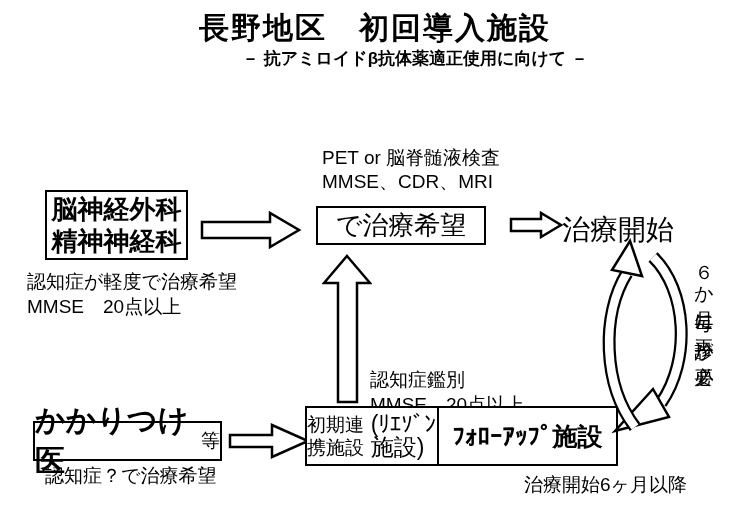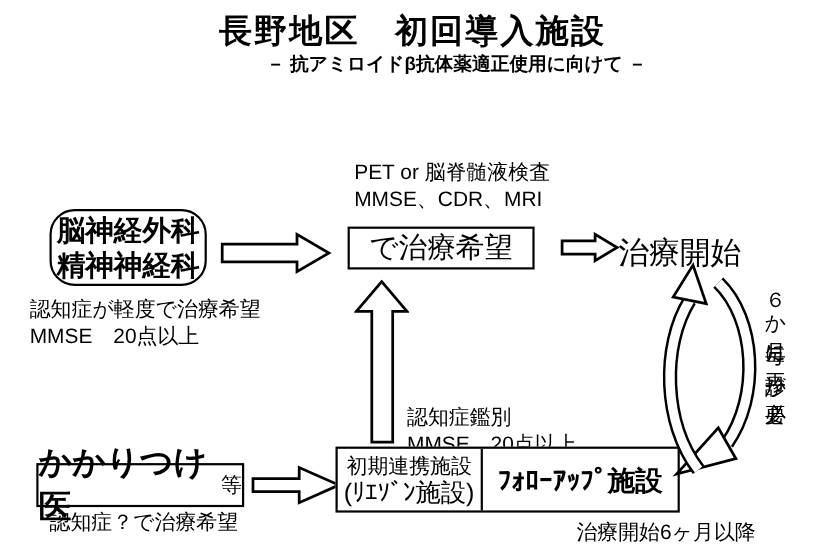--- a/index.html
+++ b/index.html
@@ -7,38 +7,38 @@
     position:relative;width:750px;height:509px;background:#ffffff;
     font-family:"Liberation Sans","DejaVu Sans",sans-serif;color:#000;overflow:hidden;
   }
   .title{position:absolute;top:8px;left:0;width:750px;text-align:center;
     font-size:30px;font-weight:bold;letter-spacing:2px;}
   .subtitle{position:absolute;top:47px;left:0;width:750px;text-align:center;
     font-size:17px;font-weight:bold;margin-left:40px;}
   .box{position:absolute;border:2px solid #000;background:#fff;
     display:flex;align-items:center;justify-content:center;box-sizing:border-box;}
   .box-neuro{left:45px;top:190px;width:143px;height:70px;
-    flex-direction:column;font-size:26px;font-weight:bold;line-height:32px;border-radius:23px;}
+    flex-direction:column;font-size:26px;font-weight:bold;line-height:32px;}
   .box-initial{left:316px;top:206px;width:170px;height:39px;font-size:26px;}
   .box-gp{left:33px;top:421px;width:189px;height:40px;}
   .gp-main{font-size:30px;font-weight:bold;}
   .gp-suffix{font-size:19px;margin-left:7px;}
   .note{position:absolute;font-size:19px;line-height:25px;white-space:nowrap;}
   .note span{display:block;}
   .neuro-note{left:27px;top:269px;}
   .tests-note{left:322px;top:146px;line-height:24px;}
   .screening-note{left:370px;top:323px;margin-top:44px;}
   .gp-note{left:45px;top:463px;}
   .followup-note{left:524px;top:472px;}
   .treatment-start{position:absolute;left:562px;top:211px;font-size:28px;white-space:nowrap;}
   .vertical-note{position:absolute;left:691px;top:252px;font-size:19px;
     writing-mode:vertical-rl;text-orientation:upright;letter-spacing:2px;white-space:nowrap;}
   .liaison-group{position:absolute;left:305px;top:406px;width:313px;height:60px;
     border:2px solid #000;display:flex;box-sizing:border-box;background:#fff;}
-  .liaison-cell{width:132px;border-right:2px solid #000;display:flex;flex-direction:column;
+  .liaison-cell{width:132px;border-right:2px solid #000;display:flex;flex-direction:row;
     align-items:center;justify-content:center;font-size:19px;line-height:23px;box-sizing:border-box;}
   .liaison-cell .line2{font-size:23px;}
   .followup-cell{flex:1;display:flex;align-items:center;justify-content:center;
     font-size:25px;font-weight:bold;}
   .arrow-svg{position:absolute;}
 </style>
 </head>
 <body>
 
 <div class="canvas">

